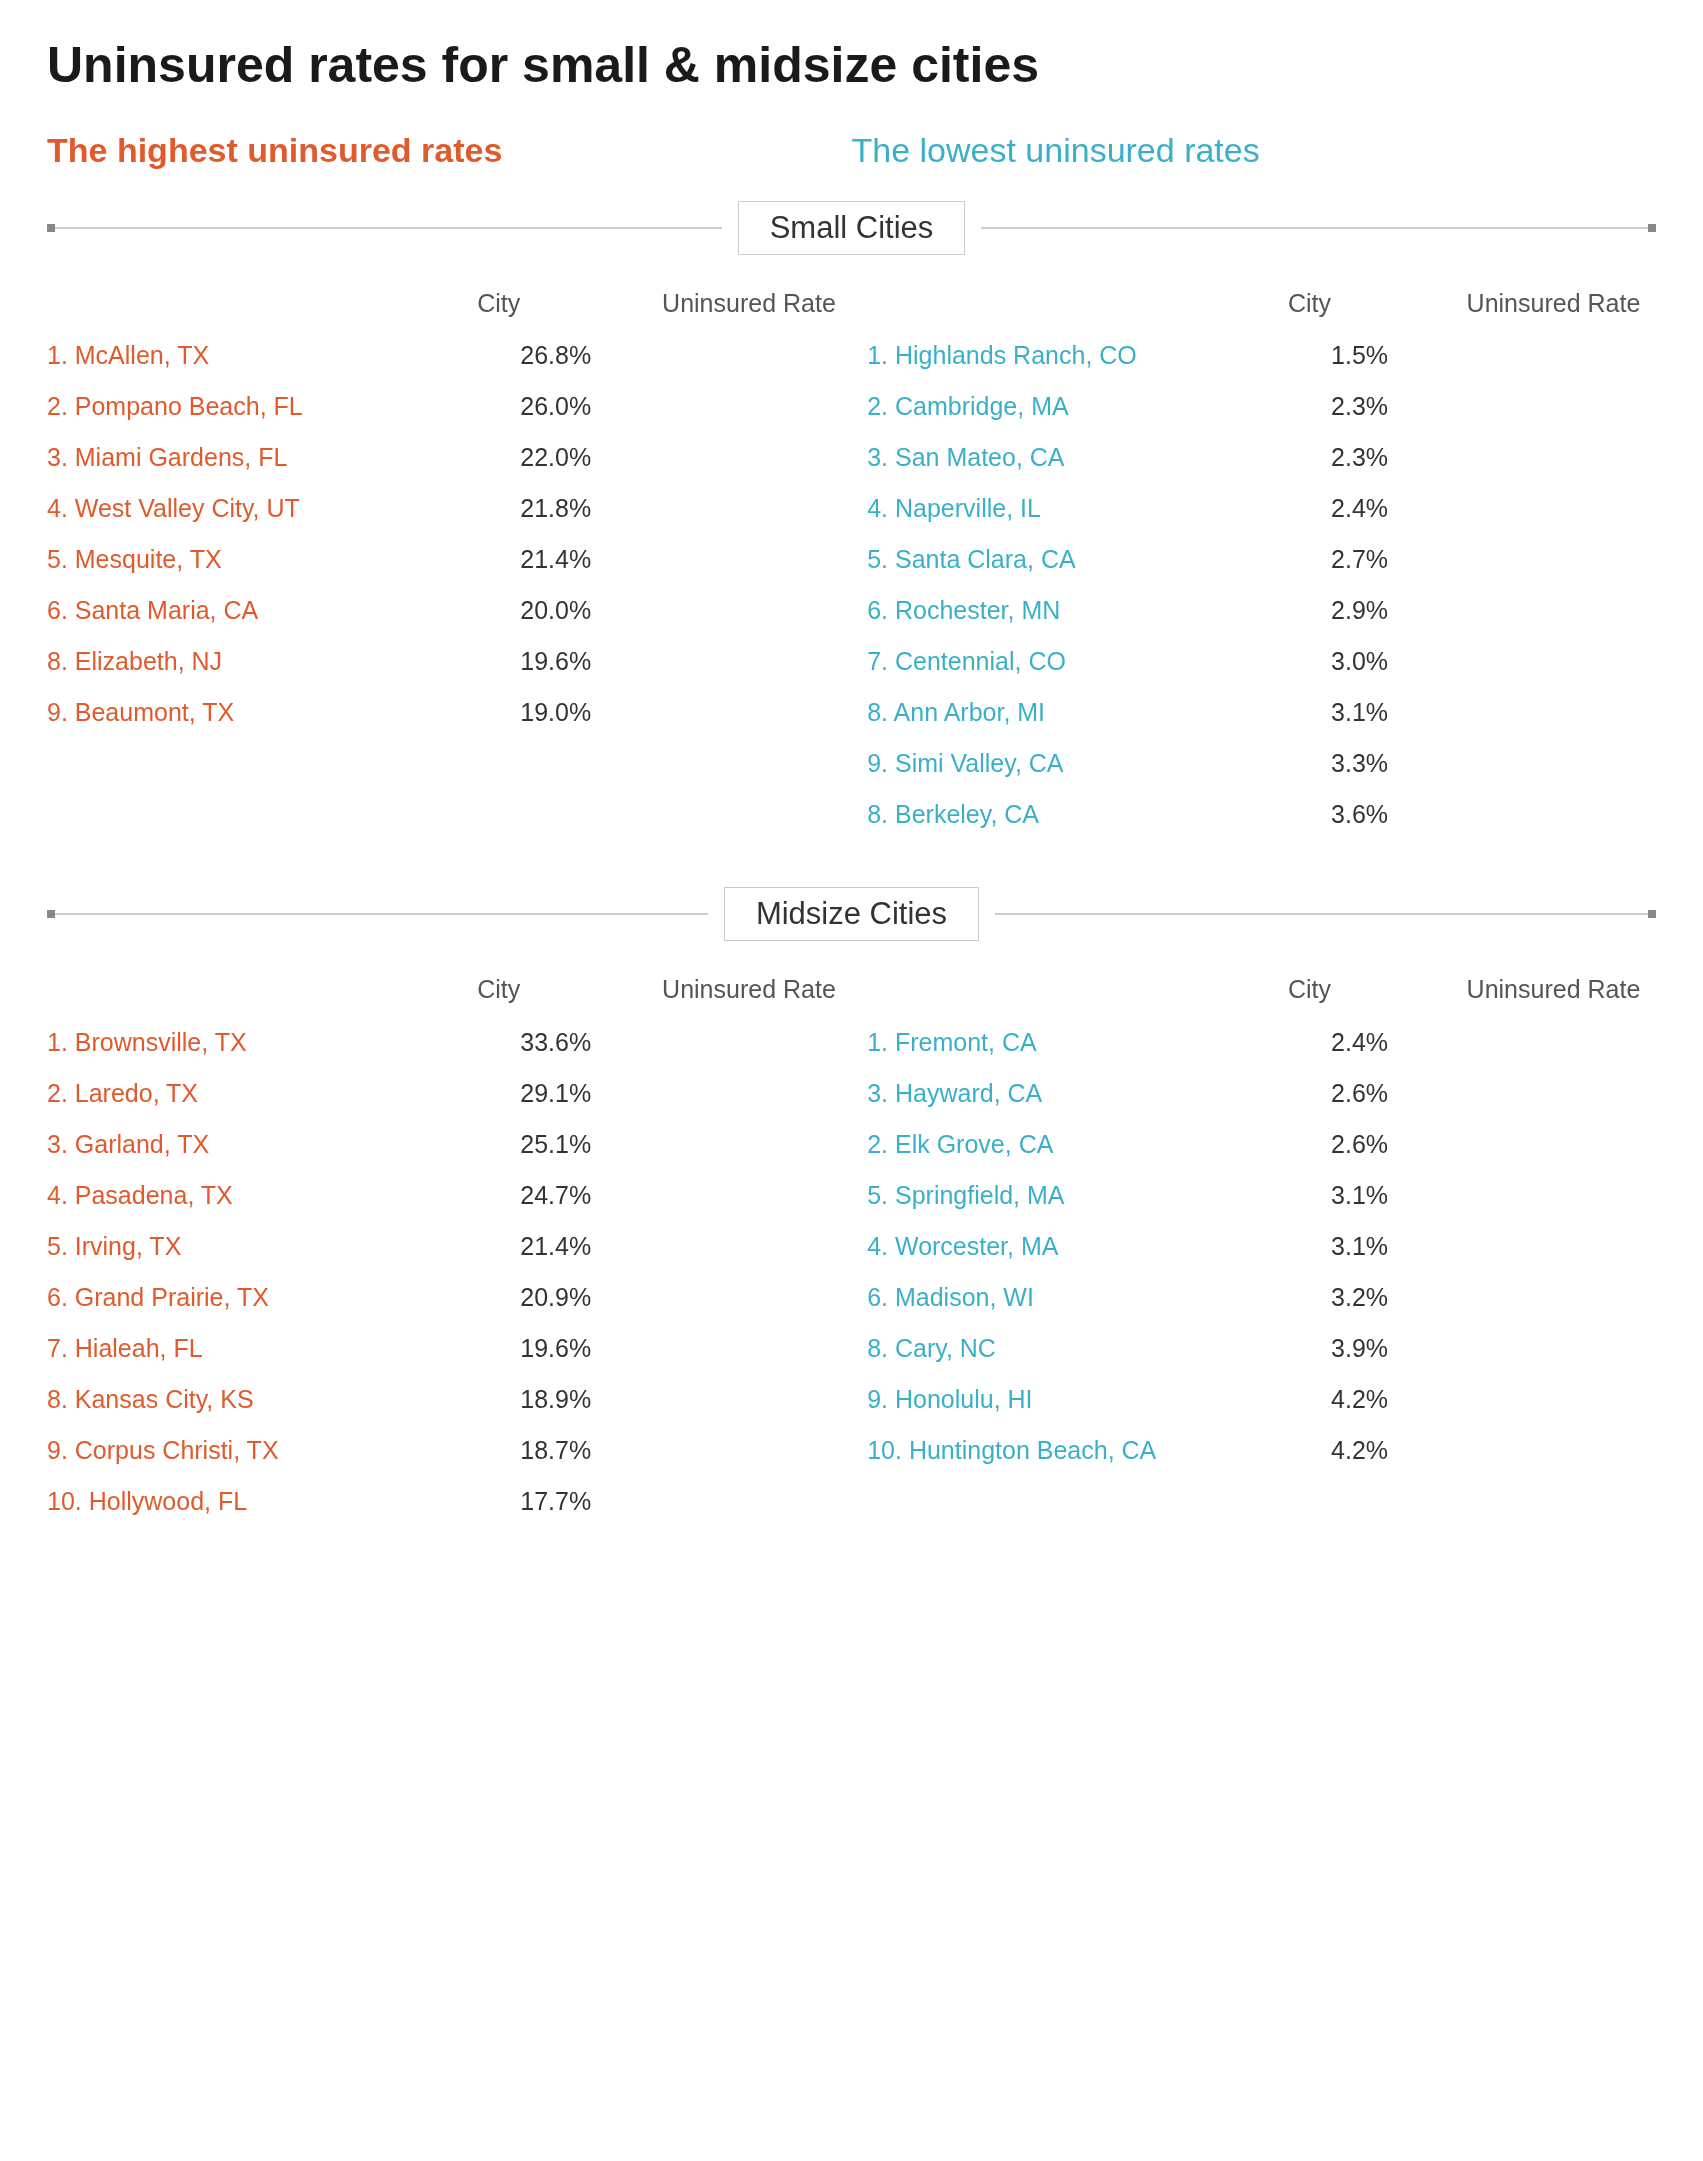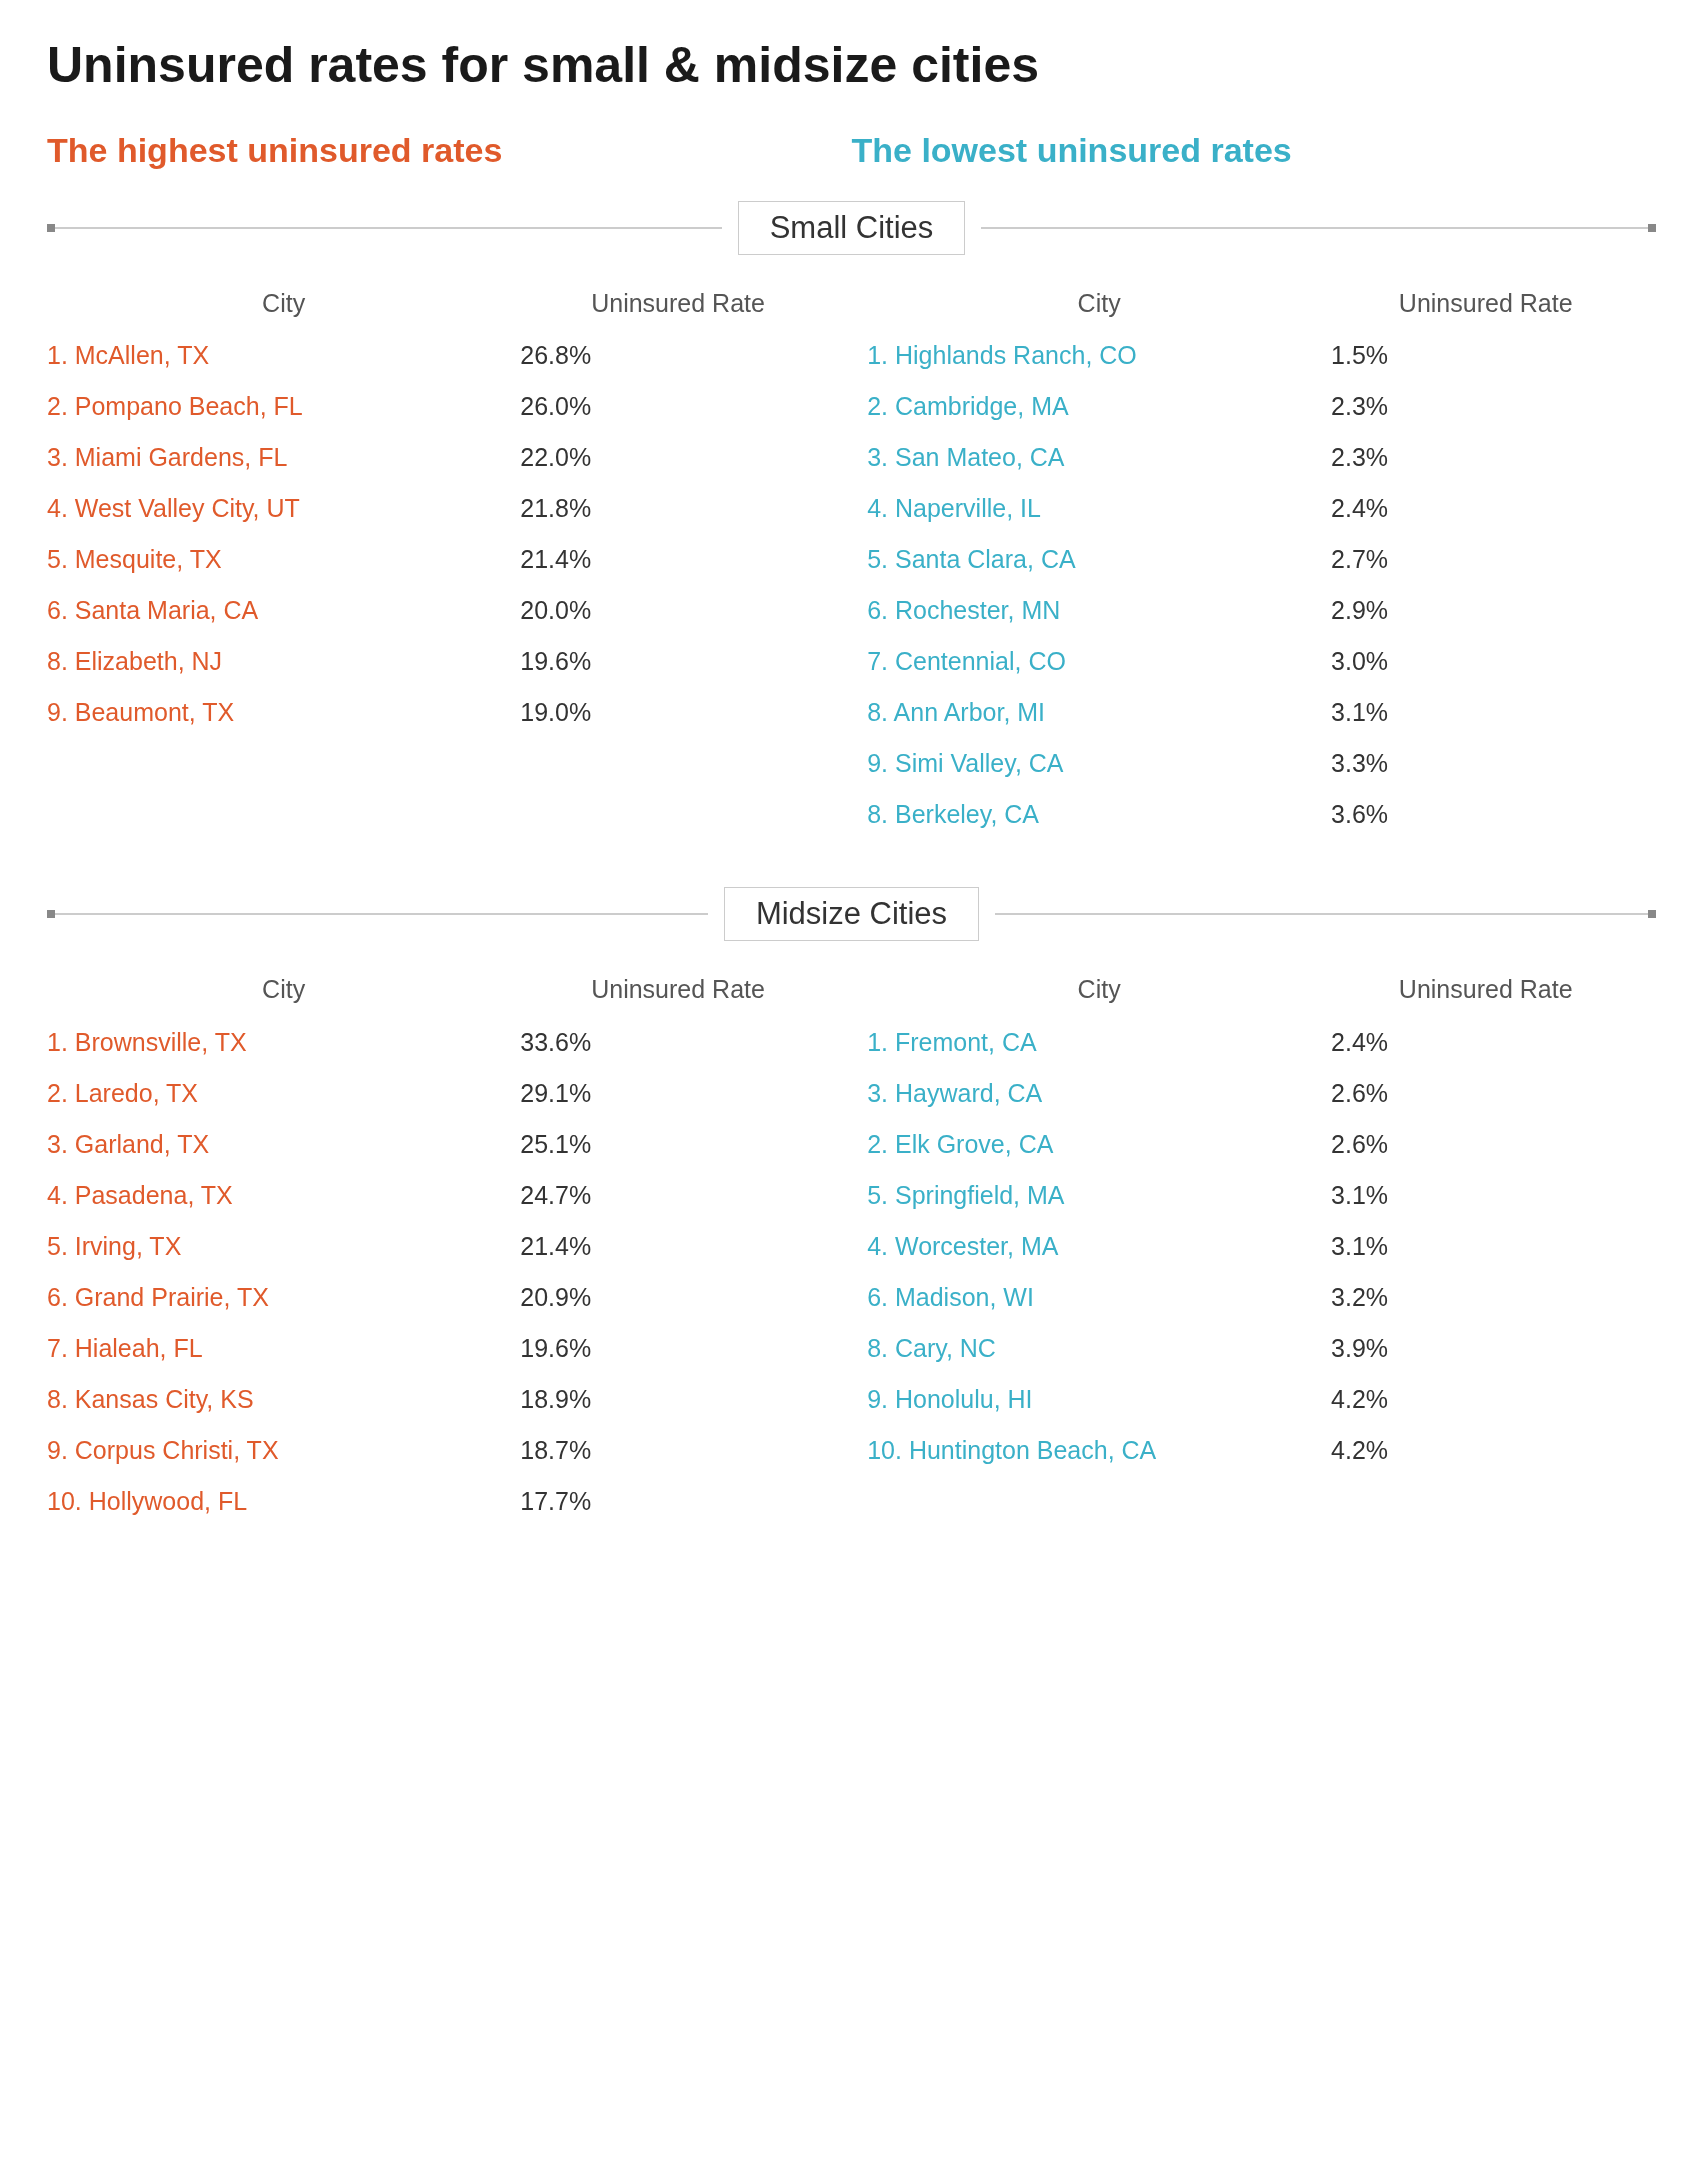--- a/index.html
+++ b/index.html
@@ -24,21 +24,21 @@
     }
     .section-header-left {
       width: 50%;
       font-size: 34px;
       font-weight: 600;
       color: #e05a2b;
     }
     .section-header-right {
       width: 50%;
       font-size: 34px;
-      font-weight: 700;
+      font-weight: 400;
       color: #3ab0c8;
     }
     .category-divider {
       display: flex;
       align-items: center;
       margin: 31px 0 25px 0;
     }
     .divider-line {
       flex: 1;
       height: 1.6px;
@@ -78,21 +78,21 @@
       padding-left: 0;
     }
     table {
       width: 100%;
       border-collapse: collapse;
     }
     th {
       font-size: 25px;
       font-weight: 400;
       color: #555;
-      text-align: center;
+      text-align: right;
       padding: 9.4px 0 12.5px 0;
       border-bottom: none;
     }
     td {
       font-size: 25px;
       padding: 11px 0;
       vertical-align: middle;
     }
     td.city-name {
       color: #e05a2b;

